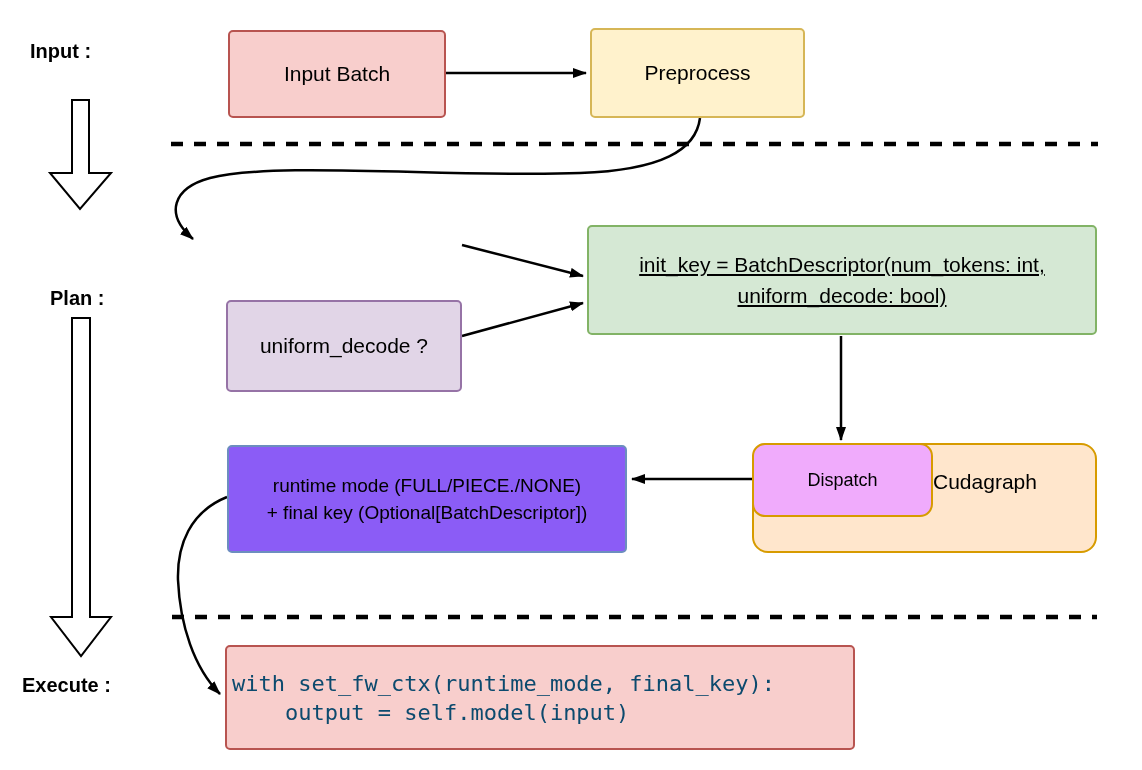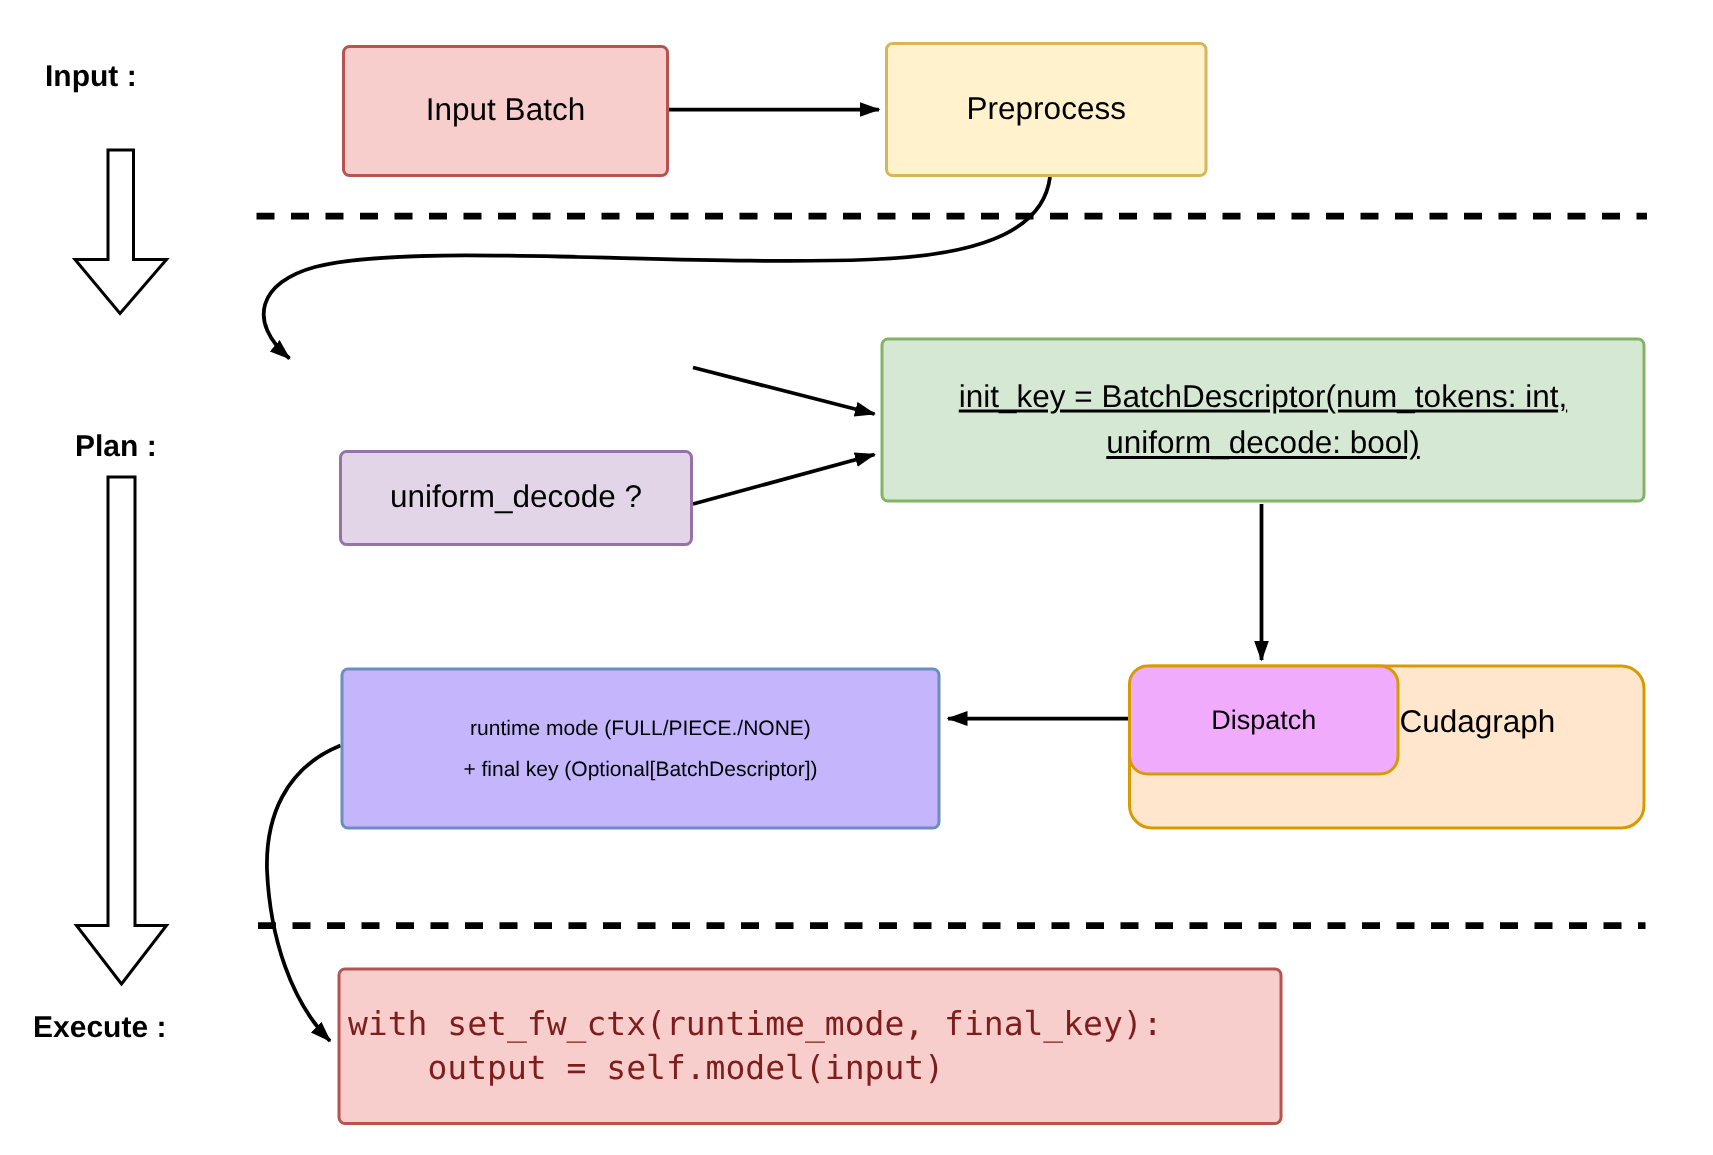--- a/index.html
+++ b/index.html
@@ -12,35 +12,35 @@
     position:absolute;font-weight:bold;font-size:20px;color:#000;white-space:nowrap;
   }
   .node{
     position:absolute;box-sizing:border-box;border:2px solid;border-radius:5px;
     display:flex;flex-direction:column;align-items:center;justify-content:center;
     text-align:center;font-size:21px;line-height:30px;color:#000;
   }
   .node-input-batch{left:228px;top:30px;width:218px;height:88px;background:#F8CECC;border-color:#B85450;}
   .node-preprocess{left:590px;top:28px;width:215px;height:90px;background:#FFF2CC;border-color:#D6B656;}
   .node-cg-padding{left:226px;top:211px;width:236px;height:70px;background:#E1D5E7;border-color:#9673A6;}
-  .node-uniform-decode{left:226px;top:300px;width:236px;height:64px;background:#E1D5E7;border-color:#9673A6;}
+  .node-uniform-decode{left:226px;top:300px;width:236px;height:92px;background:#E1D5E7;border-color:#9673A6;}
   .node-init-key{left:587px;top:225px;width:510px;height:110px;background:#D5E8D4;border-color:#82B366;font-size:21px;line-height:31px;text-decoration:underline;}
-  .node-runtime-mode{left:227px;top:445px;width:400px;height:108px;background:#c4b5fd;border-color:#6C8EBF;font-size:14px;line-height:27px;}
+  .node-runtime-mode{left:227px;top:445px;width:400px;height:108px;background:#8b5cf6;border-color:#6C8EBF;font-size:19px;line-height:27px;}
   .node-cudagraph{left:752px;top:443px;width:345px;height:110px;background:#FFE6CC;border-color:#D79B00;border-radius:16px;}
   .node-dispatch{left:752px;top:443px;width:181px;height:74px;background:#f0abfc;border-color:#D79B00;border-radius:13px;font-size:18px;}
   .cudagraph-text{
     position:absolute;left:933px;top:466px;width:156px;text-align:left;
     font-size:21px;line-height:32px;color:#000;
   }
   .node-execute-code{
     left:225px;top:645px;width:630px;height:105px;background:#F8CECC;border-color:#B85450;
     align-items:flex-start;text-align:left;padding-left:5px;
     font-family:"DejaVu Sans Mono","Liberation Mono",monospace;font-size:22px;line-height:29px;
   }
-  .code-line{white-space:pre;color:#7f1d1d;}
+  .code-line{white-space:pre;color:#0c4a6e;}
 </style>
 </head>
 <body>
 
 <div class="canvas">
 
   <svg class="wires" viewBox="0 0 1142 770" xmlns="http://www.w3.org/2000/svg">
     <defs>
       <marker id="arrow" markerUnits="userSpaceOnUse" markerWidth="15" markerHeight="11" refX="13" refY="5" orient="auto">
         <path d="M0,0 L14,5 L0,10 z" fill="#000"></path>

